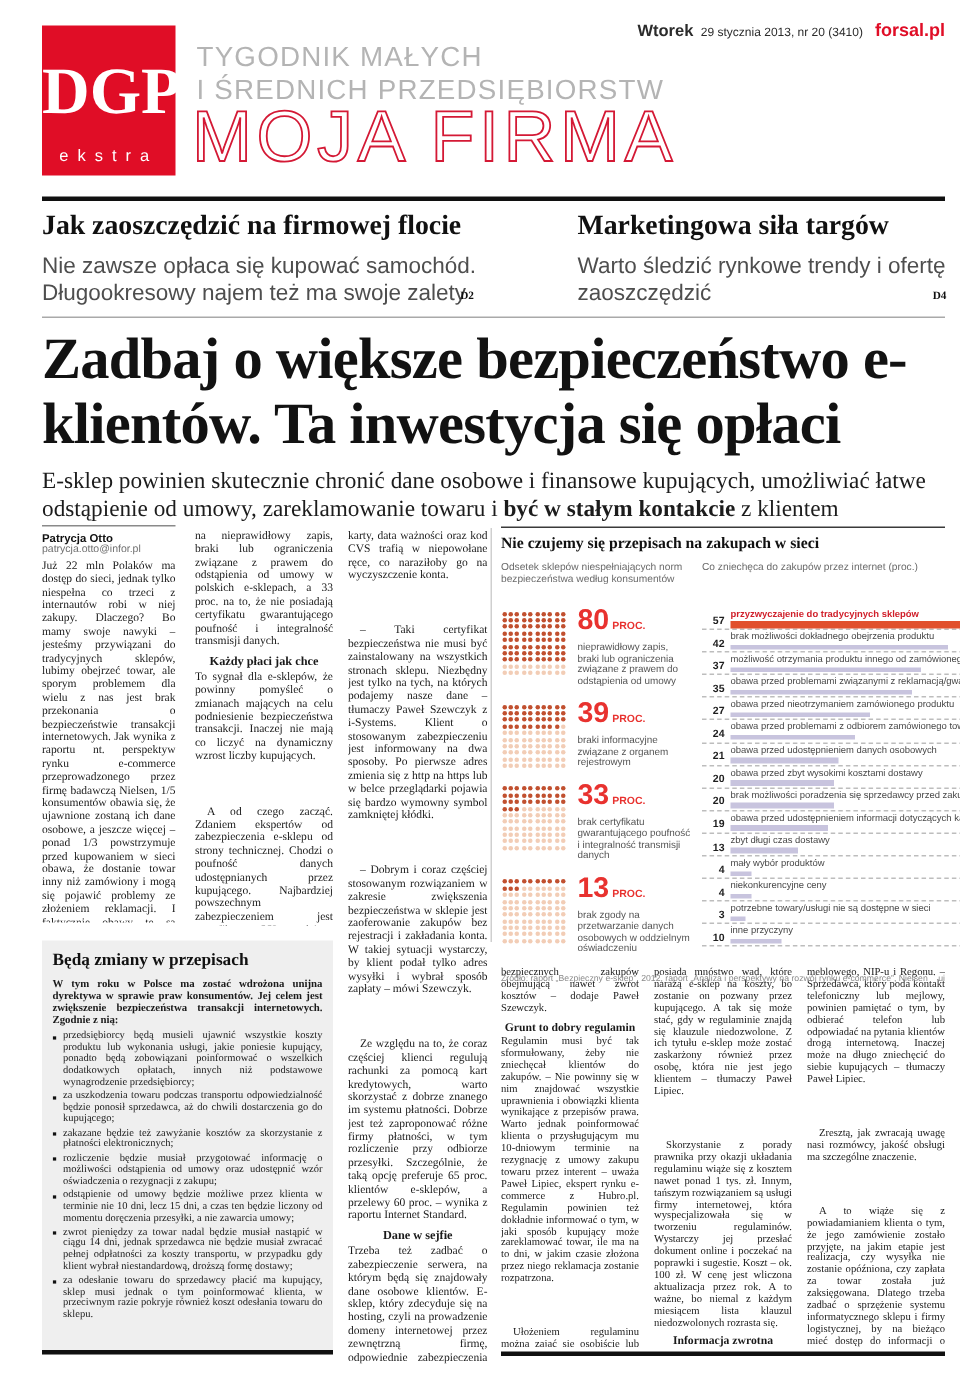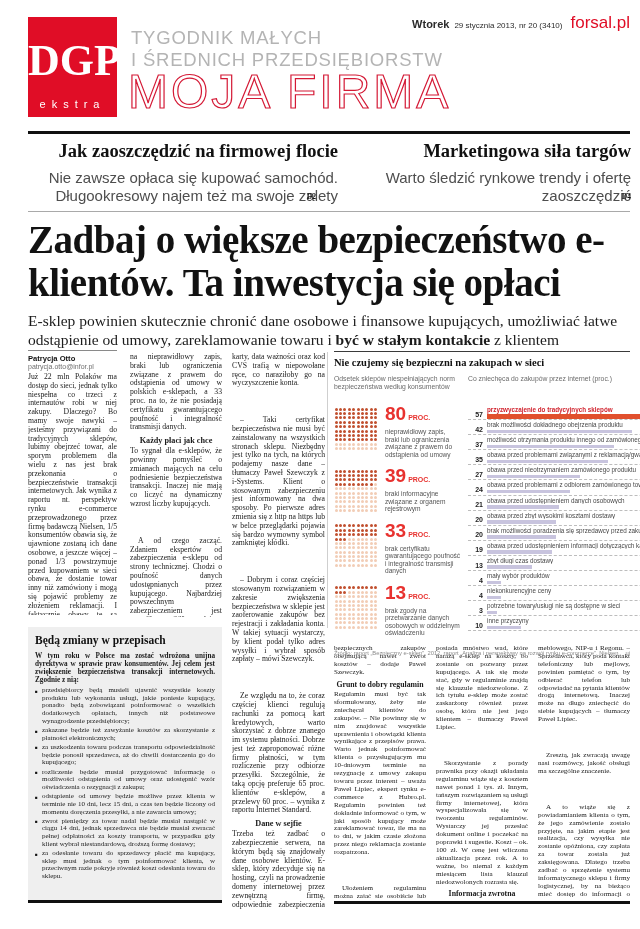--- a/index.html
+++ b/index.html
@@ -13,25 +13,25 @@
   .logo-ekstra{position:absolute;left:0;right:0;bottom:7px;text-align:center;
                font-family:"Liberation Sans",sans-serif;font-size:11px;letter-spacing:6px;}
   .tagline{position:absolute;left:131px;top:27px;font-family:"Liberation Sans",sans-serif;
            font-size:18.5px;line-height:21.5px;color:#b4b4b4;letter-spacing:0.8px;}
   .mf-title{position:absolute;left:128px;top:66px;font-family:"Liberation Sans",sans-serif;
             font-size:48px;line-height:52px;letter-spacing:3px;color:#fff;
             -webkit-text-stroke:1.2px #d41935;}
   .dateline{position:absolute;right:10px;top:13px;font-family:"Liberation Sans",sans-serif;
             font-size:8px;color:#2b2b2b;white-space:nowrap;}
   .dateline .dl-day{font-weight:bold;font-size:11px;margin-right:5px;}
-  .dateline .dl-site{font-weight:normal;font-size:17px;color:#e00d26;margin-left:8px;}
+  .dateline .dl-site{font-weight:bold;font-size:12px;color:#e00d26;margin-left:8px;}
   .rule-header{position:absolute;left:28px;top:131px;width:602px;height:3px;background:#101010;}
 
   
-  .teaser{position:absolute;top:141px;text-align:right;}
+  .teaser{position:absolute;top:141px;}
   .teaser-1{left:28px;width:310px;}
   .teaser-2{left:385px;width:246px;}
   .teaser h3{margin:0 0 8px 0;font-size:18.5px;line-height:20px;font-weight:bold;color:#111;}
   .teaser p{margin:0;font-family:"Liberation Sans",sans-serif;font-size:15px;line-height:17.5px;color:#4e4e4e;}
   .pageref{position:absolute;font-size:7.5px;font-weight:bold;color:#111;font-family:"Liberation Serif",serif;}
   .teaser-1 .pageref{right:22px;bottom:3px;}
   .teaser-2 .pageref{right:0;bottom:3px;}
   .rule-teaser{position:absolute;left:28px;top:211px;width:602px;height:1px;background:#a9a9a9;}
 
   
@@ -180,32 +180,32 @@
       <div class="blk col-p">Zresztą, jak zwracają uwagę nasi rozmówcy, jakość obsługi ma szczególne znaczenie.</div>
       <div class="blk col-p">A to wiąże się z powiadamianiem klienta o tym, że jego zamówienie zostało przyjęte, na jakim etapie jest realizacja, czy wysyłka nie zostanie opóźniona, czy zapłata za towar została już zaksięgowana. Dlatego trzeba zadbać o sprzężenie systemu informatycznego sklepu i firmy logistycznej, by na bieżąco mieć dostęp do informacji o stanie magazynowym. Na taką operację wydamy kilka tysięcy złotych. Ale ważny jest też dobór firmy kurierskiej. To od niej bowiem już zależy, w jakim czasie i w jakim stanie towar dotrze do rąk kupującego.</div>
     </div>
 
   <div class="box">
     <h2>Będą zmiany w przepisach</h2>
     <div class="box-intro">W tym roku w Polsce ma zostać wdrożona unijna dyrektywa w sprawie praw konsumentów. Jej celem jest zwiększenie bezpieczeństwa transakcji internetowych. Zgodnie z nią:</div>
     <ul class="box-list">
 
     <li>przedsiębiorcy będą musieli ujawnić wszystkie koszty produktu lub wykonania usługi, jakie poniesie kupujący, ponadto będą zobowiązani poinformować o wszelkich dodatkowych opłatach, innych niż podstawowe wynagrodzenie przedsiębiorcy;</li>
+        <li>za uszkodzenia towaru podczas transportu odpowiedzialność będzie ponosił sprzedawca, aż do chwili dostarczenia go do kupującego;</li>
         <li>zakazane będzie też zawyżanie kosztów za skorzystanie z płatności elektronicznych;</li>
-        <li>za uszkodzenia towaru podczas transportu odpowiedzialność będzie ponosił sprzedawca, aż do chwili dostarczenia go do kupującego;</li>
         <li>rozliczenie będzie musiał przygotować informację o możliwości odstąpienia od umowy oraz udostępnić wzór oświadczenia o rezygnacji z zakupu;</li>
         <li>odstąpienie od umowy będzie możliwe przez klienta w terminie nie 10 dni, lecz 15 dni, a czas ten będzie liczony od momentu doręczenia przesyłki, a nie zawarcia umowy;</li>
         <li>zwrot pieniędzy za towar nadal będzie musiał nastąpić w ciągu 14 dni, jednak sprzedawca nie będzie musiał zwracać pełnej odpłatności za koszty transportu, w przypadku gdy klient wybrał niestandardową, droższą formę dostawy;</li>
         <li>za odesłanie towaru do sprzedawcy płacić ma kupujący, sklep musi jednak o tym poinformować klienta, w przeciwnym razie pokryje również koszt odesłania towaru do sklepu.</li>
       </ul>
   </div>
 
   <div class="vdiv"></div>
   <div class="chart">
-    <h2>Nie czujemy się bezpieczni na zakupach w sieci</h2>
+    <h2>Nie czujemy się przepisach na zakupach w sieci</h2>
     <div class="chart-cols">
       <div class="chart-left">
         <div class="chart-sub">Odsetek sklepów niespełniających norm bezpieczeństwa według konsumentów</div>
 
       <div class="dblock">
             <span class="dots"><span class="dot on"></span><span class="dot on"></span><span class="dot on"></span><span class="dot on"></span><span class="dot on"></span><span class="dot on"></span><span class="dot on"></span><span class="dot on"></span><span class="dot on"></span><span class="dot on"></span><span class="dot on"></span><span class="dot on"></span><span class="dot on"></span><span class="dot on"></span><span class="dot on"></span><span class="dot on"></span><span class="dot on"></span><span class="dot on"></span><span class="dot on"></span><span class="dot on"></span><span class="dot on"></span><span class="dot on"></span><span class="dot on"></span><span class="dot on"></span><span class="dot on"></span><span class="dot on"></span><span class="dot on"></span><span class="dot on"></span><span class="dot on"></span><span class="dot on"></span><span class="dot on"></span><span class="dot on"></span><span class="dot on"></span><span class="dot on"></span><span class="dot on"></span><span class="dot on"></span><span class="dot on"></span><span class="dot on"></span><span class="dot on"></span><span class="dot on"></span><span class="dot on"></span><span class="dot on"></span><span class="dot on"></span><span class="dot on"></span><span class="dot on"></span><span class="dot on"></span><span class="dot on"></span><span class="dot on"></span><span class="dot on"></span><span class="dot on"></span><span class="dot on"></span><span class="dot on"></span><span class="dot on"></span><span class="dot on"></span><span class="dot on"></span><span class="dot on"></span><span class="dot on"></span><span class="dot on"></span><span class="dot on"></span><span class="dot on"></span><span class="dot on"></span><span class="dot on"></span><span class="dot on"></span><span class="dot on"></span><span class="dot on"></span><span class="dot on"></span><span class="dot on"></span><span class="dot on"></span><span class="dot on"></span><span class="dot on"></span><span class="dot on"></span><span class="dot on"></span><span class="dot on"></span><span class="dot on"></span><span class="dot on"></span><span class="dot on"></span><span class="dot on"></span><span class="dot on"></span><span class="dot on"></span><span class="dot on"></span><span class="dot"></span><span class="dot"></span><span class="dot"></span><span class="dot"></span><span class="dot"></span><span class="dot"></span><span class="dot"></span><span class="dot"></span><span class="dot"></span><span class="dot"></span><span class="dot"></span><span class="dot"></span><span class="dot"></span><span class="dot"></span><span class="dot"></span><span class="dot"></span><span class="dot"></span><span class="dot"></span><span class="dot"></span><span class="dot"></span></span>
             <span class="dinfo">
               <span class="dnum"><span>80</span><span class="dproc">PROC.</span></span>
               <span class="dlabel">nieprawidłowy zapis, braki lub ograniczenia związane z prawem do odstąpienia od umowy</span>
             </span>

